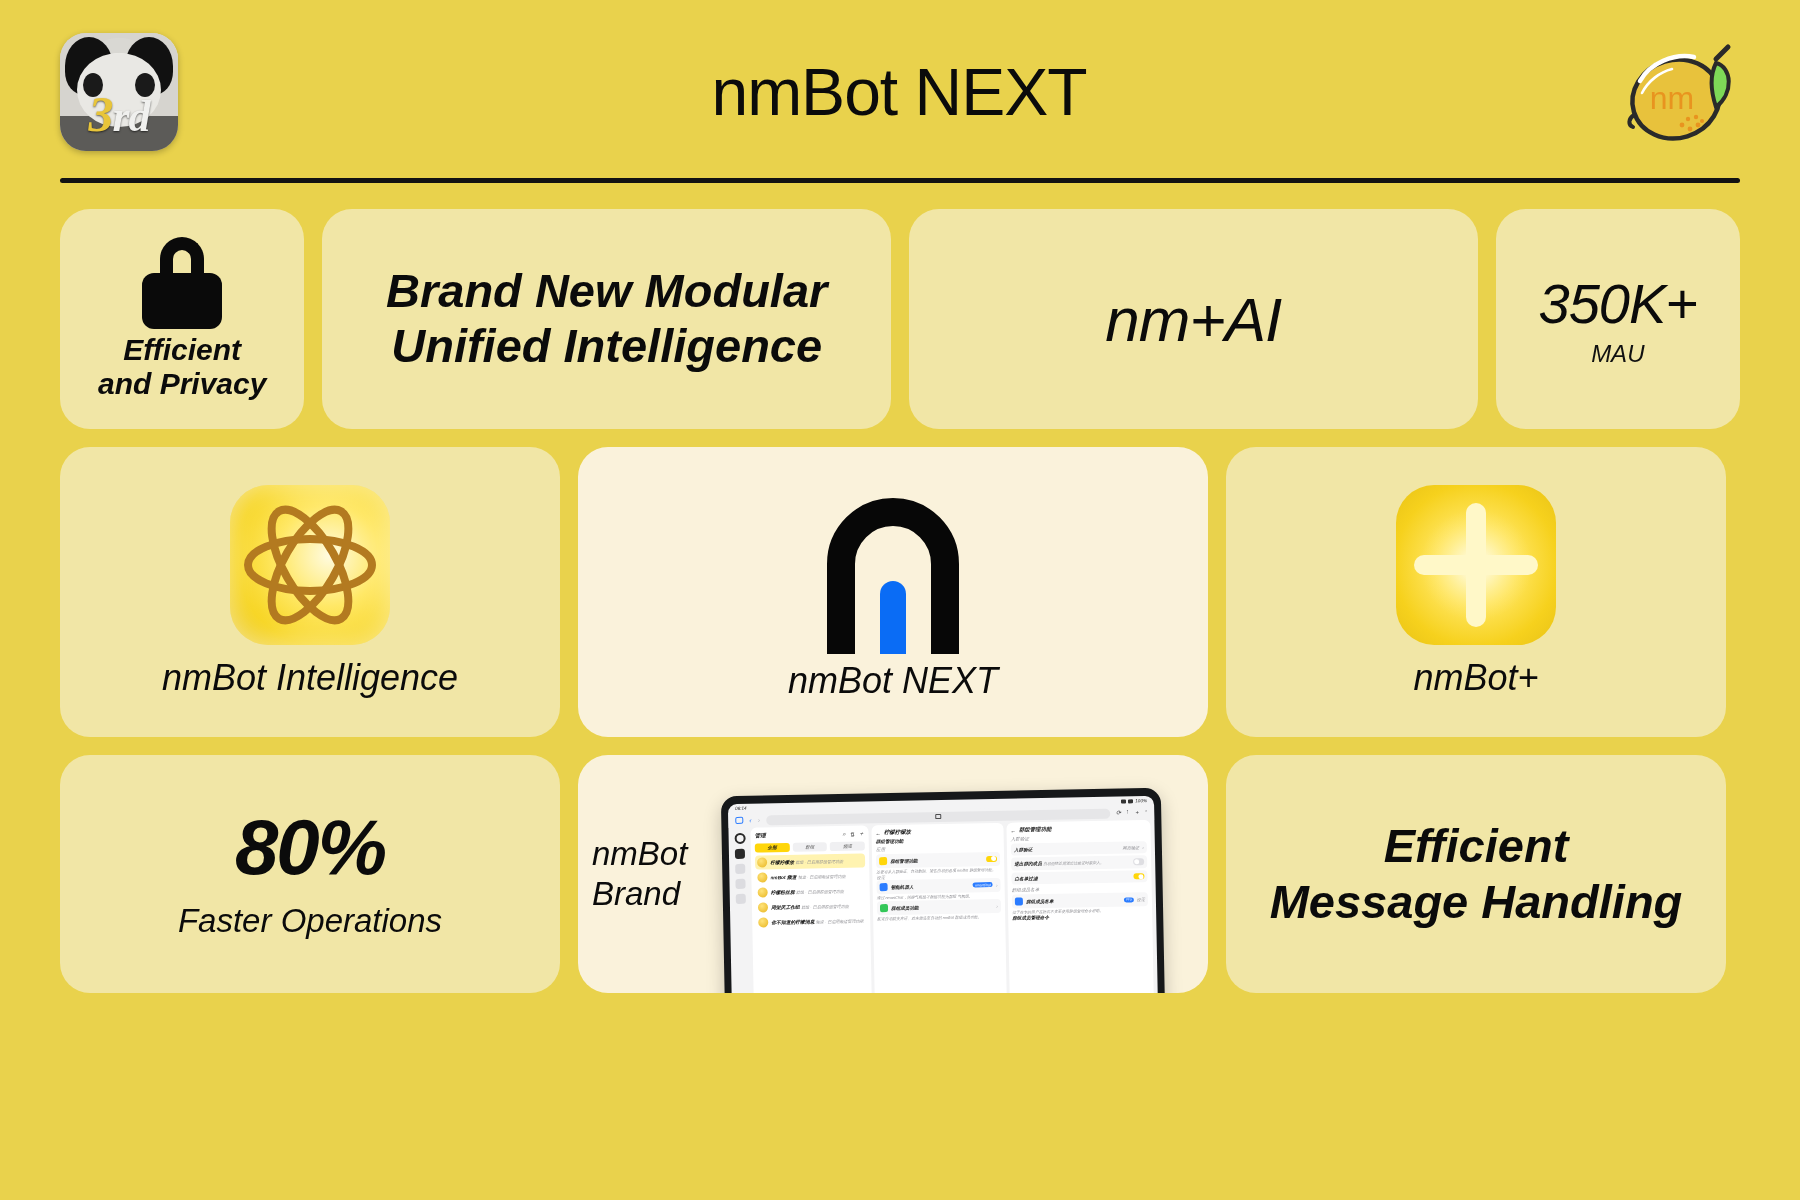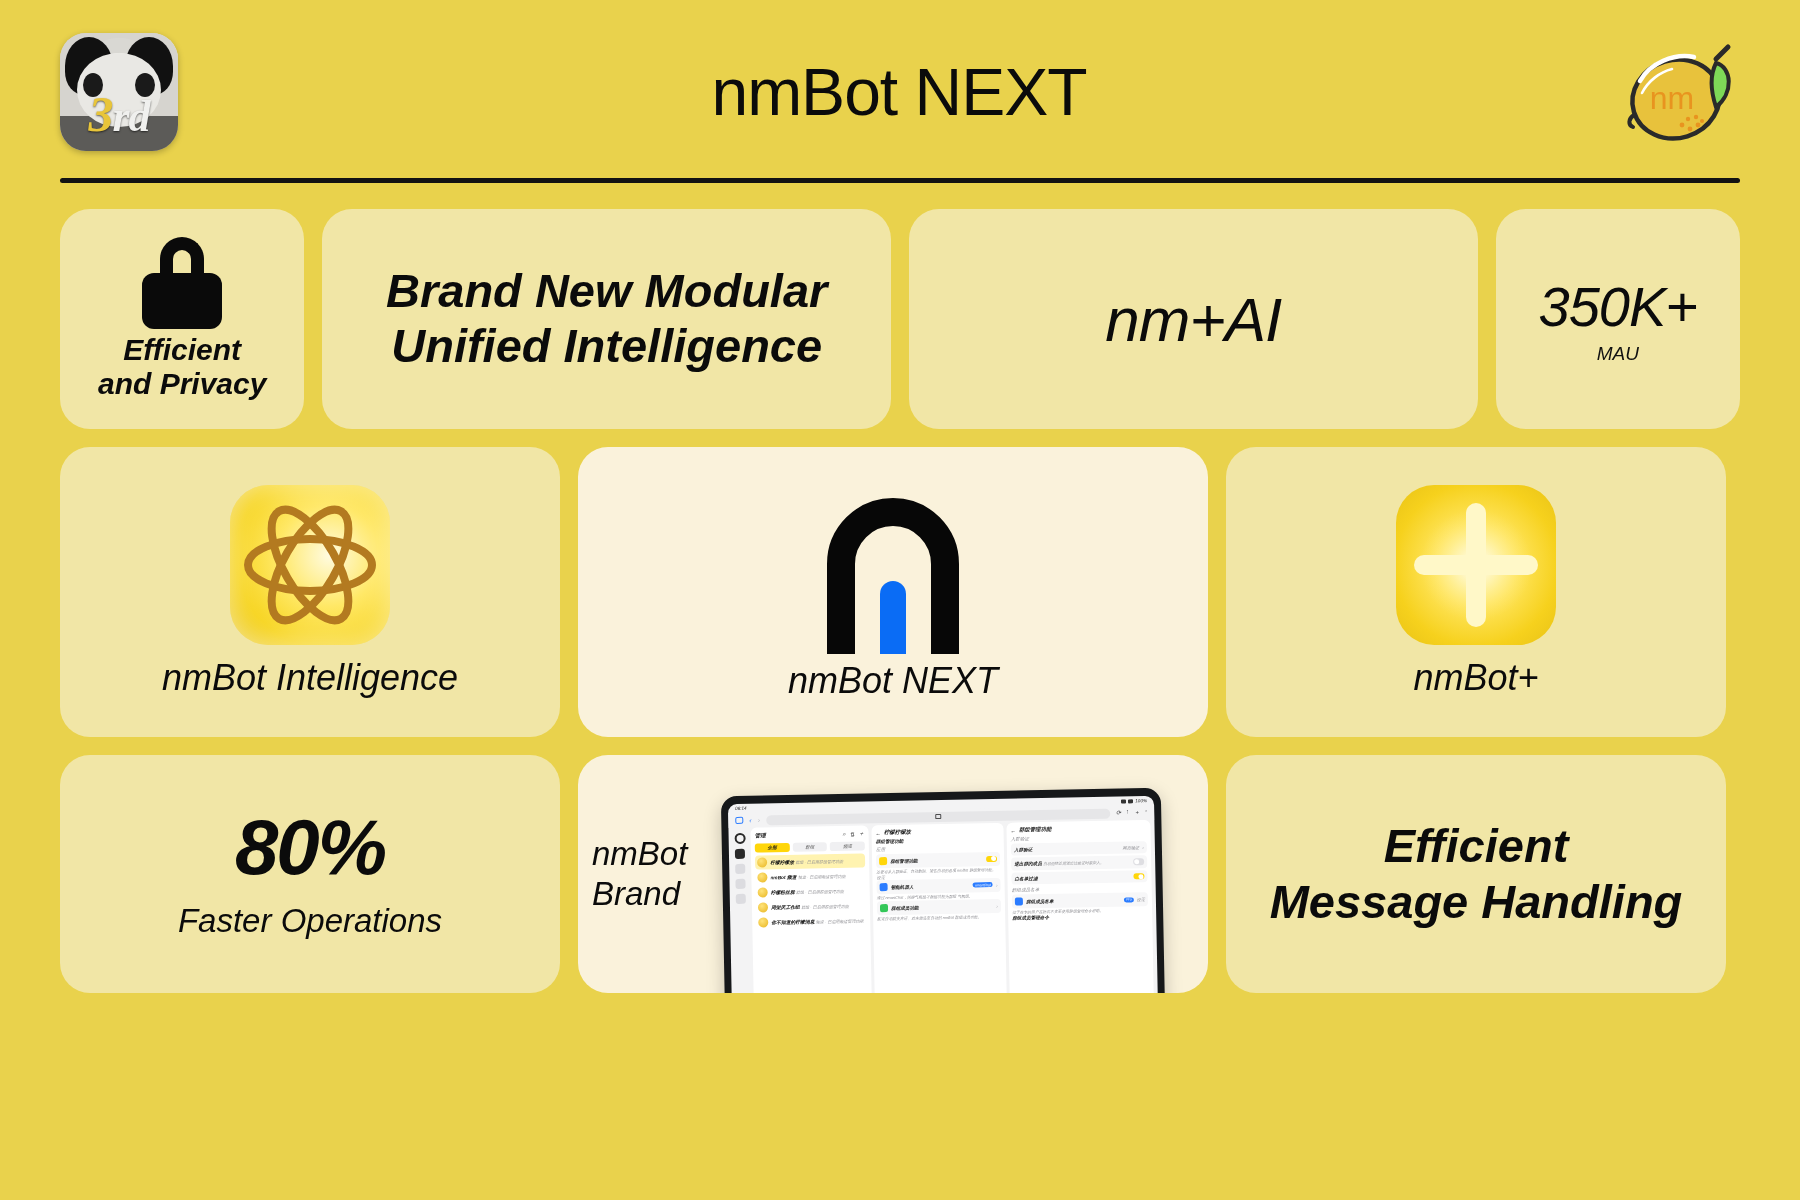--- a/index.html
+++ b/index.html
@@ -91,21 +91,21 @@
   }
   .lock .body {
     position:absolute; left:6px; top:36px; width:80px; height:56px;
     background:#0a0a0a; border-radius:12px;
   }
   .sec-label { font-size:30px; font-weight:700; line-height:1.15; text-align:center; color:#0b0b0b; }
 
   .arch-text { font-size:47px; font-weight:700; line-height:1.16; text-align:center; color:#0b0b0b; }
   .ai-text { font-size:62px; font-weight:500; color:#0b0b0b; letter-spacing:-1px; }
   .mau-num { font-size:56px; font-weight:500; color:#0b0b0b; letter-spacing:-1px; }
-  .mau-label { font-size:19px; font-weight:500; color:#111; margin-top:4px; }
+  .mau-label { font-size:24px; font-weight:500; color:#111; margin-top:4px; }
 
   .icon-tile {
     width:160px; height:160px; border-radius:38px; position:relative;
     margin-bottom:12px; overflow:hidden;
   }
   .icon-tile.intel {
     background:radial-gradient(circle at 62% 44%, #fffbe0 0%, #ffe866 38%, #f7d521 70%, #e9c418 100%);
     box-shadow:inset 0 0 28px rgba(255,255,255,.55);
   }
   .icon-tile.plus {

